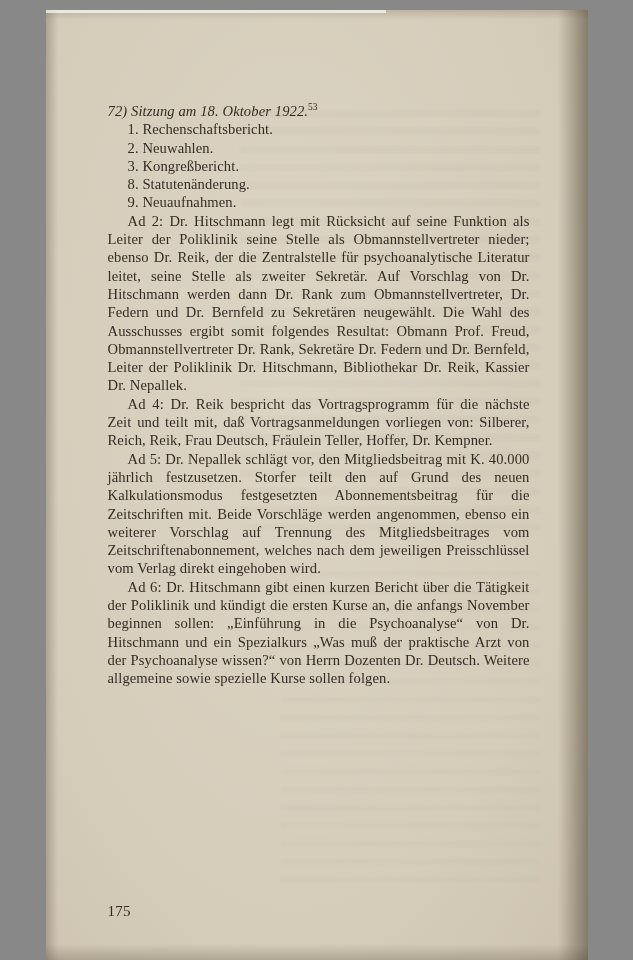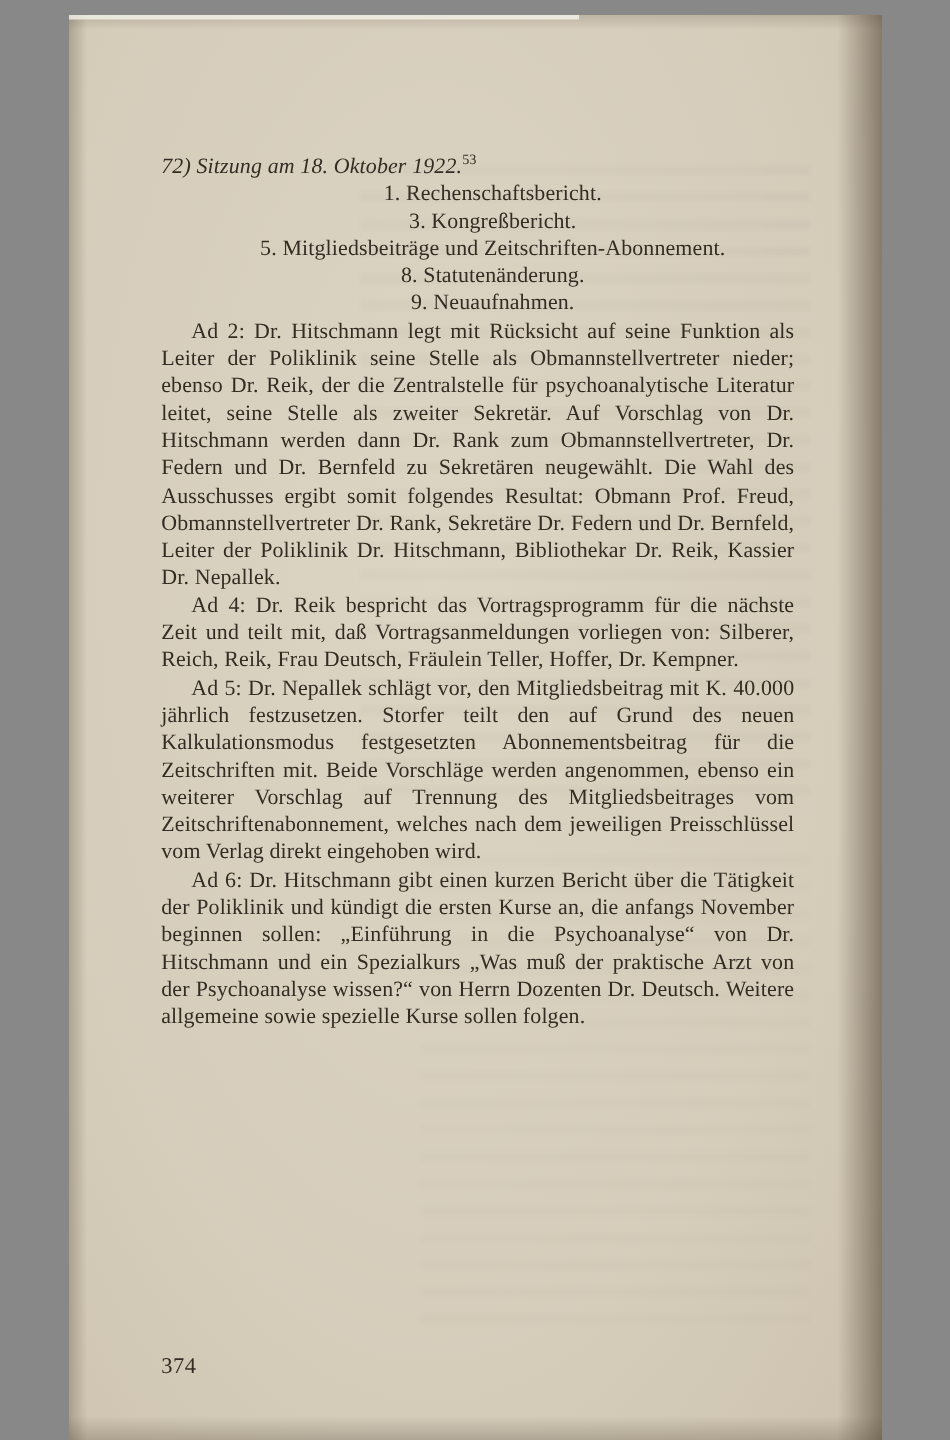--- a/index.html
+++ b/index.html
@@ -73,21 +73,21 @@
 
   .italic { font-style: italic; }
 
   sup.fnref {
     font-size: 9.5px;
     line-height: 0;
     vertical-align: super;
     letter-spacing: 0;
   }
 
-  .agenda-item { margin-left: 20px; text-align: center; }
+  .agenda-item { margin-left: 20px; }
 
   .para {
     text-align: justify;
     text-indent: 20px;
   }
 
   .page-number {
     position: absolute;
     left: 62px;
     top: 893px;
@@ -105,28 +105,28 @@
   <div class="bleed2"></div>
 
   <div class="text-block">
 
     <p><span class="italic">72) Sitzung am 18. Oktober 1922.</span><sup class="fnref">53</sup></p>
 
 
 
     <div class="agenda">
       <div class="agenda-item">1. Rechenschaftsbericht.</div>
+      <div class="agenda-item">2. Neuwahlen.</div>
       <div class="agenda-item">3. Kongreßbericht.</div>
-      <div class="agenda-item">5. Mitgliedsbeiträge und Zeitschriften-Abonnement.</div>
       <div class="agenda-item">8. Statutenänderung.</div>
       <div class="agenda-item">9. Neuaufnahmen.</div>
     </div>
 
     <p class="para">Ad 2: Dr. Hitschmann legt mit Rücksicht auf seine Funktion als Leiter der Poliklinik seine Stelle als Obmannstellvertreter nieder; ebenso Dr. Reik, der die Zentralstelle für psychoanalytische Literatur leitet, seine Stelle als zweiter Sekretär. Auf Vorschlag von Dr. Hitschmann werden dann Dr. Rank zum Obmannstellvertreter, Dr. Federn und Dr. Bernfeld zu Sekretären neugewählt. Die Wahl des Ausschusses ergibt somit folgendes Resultat: Obmann Prof. Freud, Obmannstellvertreter Dr. Rank, Sekretäre Dr. Federn und Dr. Bernfeld, Leiter der Poliklinik Dr. Hitschmann, Bibliothekar Dr. Reik, Kassier Dr. Nepallek.</p>
     <p class="para">Ad 4: Dr. Reik bespricht das Vortragsprogramm für die nächste Zeit und teilt mit, daß Vortragsanmeldungen vorliegen von: Silberer, Reich, Reik, Frau Deutsch, Fräulein Teller, Hoffer, Dr. Kempner.</p>
     <p class="para">Ad 5: Dr. Nepallek schlägt vor, den Mitgliedsbeitrag mit K. 40.000 jährlich festzusetzen. Storfer teilt den auf Grund des neuen Kalkulationsmodus festgesetzten Abonnementsbeitrag für die Zeitschriften mit. Beide Vorschläge werden angenommen, ebenso ein weiterer Vorschlag auf Trennung des Mitgliedsbeitrages vom Zeitschriftenabonnement, welches nach dem jeweiligen Preisschlüssel vom Verlag direkt eingehoben wird.</p>
     <p class="para">Ad 6: Dr. Hitschmann gibt einen kurzen Bericht über die Tätigkeit der Poliklinik und kündigt die ersten Kurse an, die anfangs November beginnen sollen: „Einführung in die Psychoanalyse“ von Dr. Hitschmann und ein Spezialkurs „Was muß der praktische Arzt von der Psychoanalyse wissen?“ von Herrn Dozenten Dr. Deutsch. Weitere allgemeine sowie spezielle Kurse sollen folgen.</p>
 
   </div>
 
-  <div class="page-number">374</div>
+  <div class="page-number">175</div>
 
 </div>
 
 </body></html>

